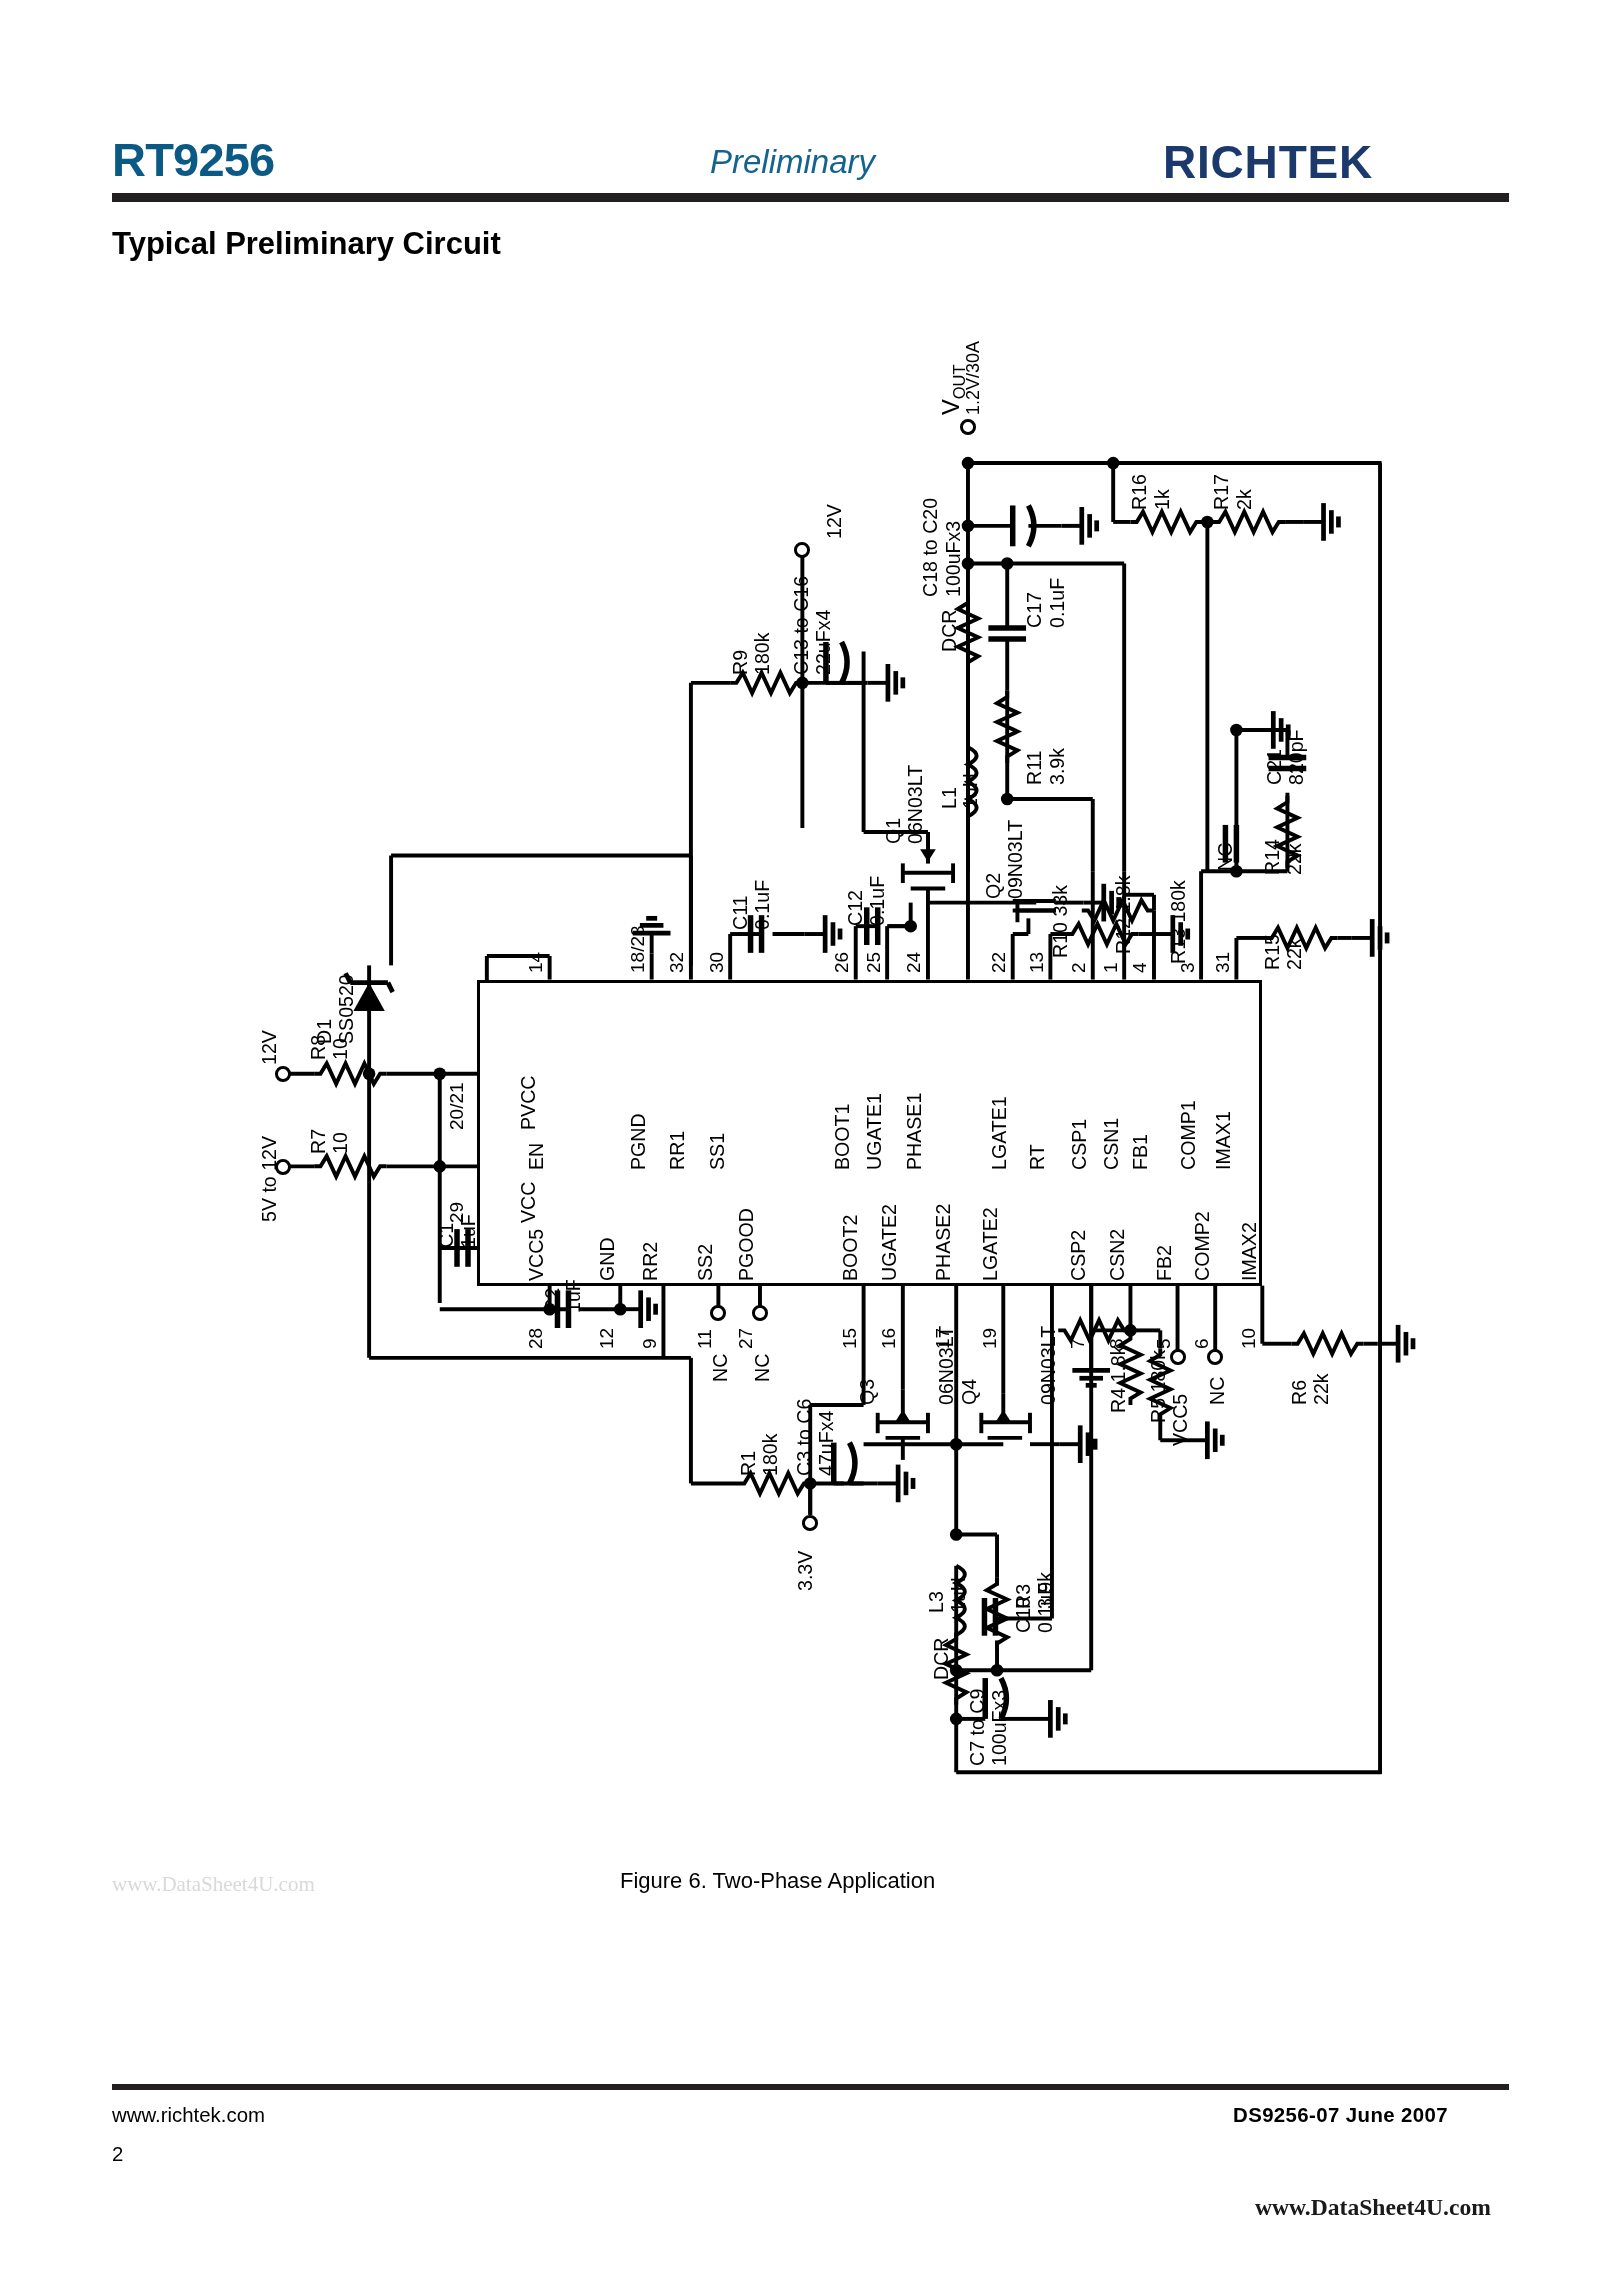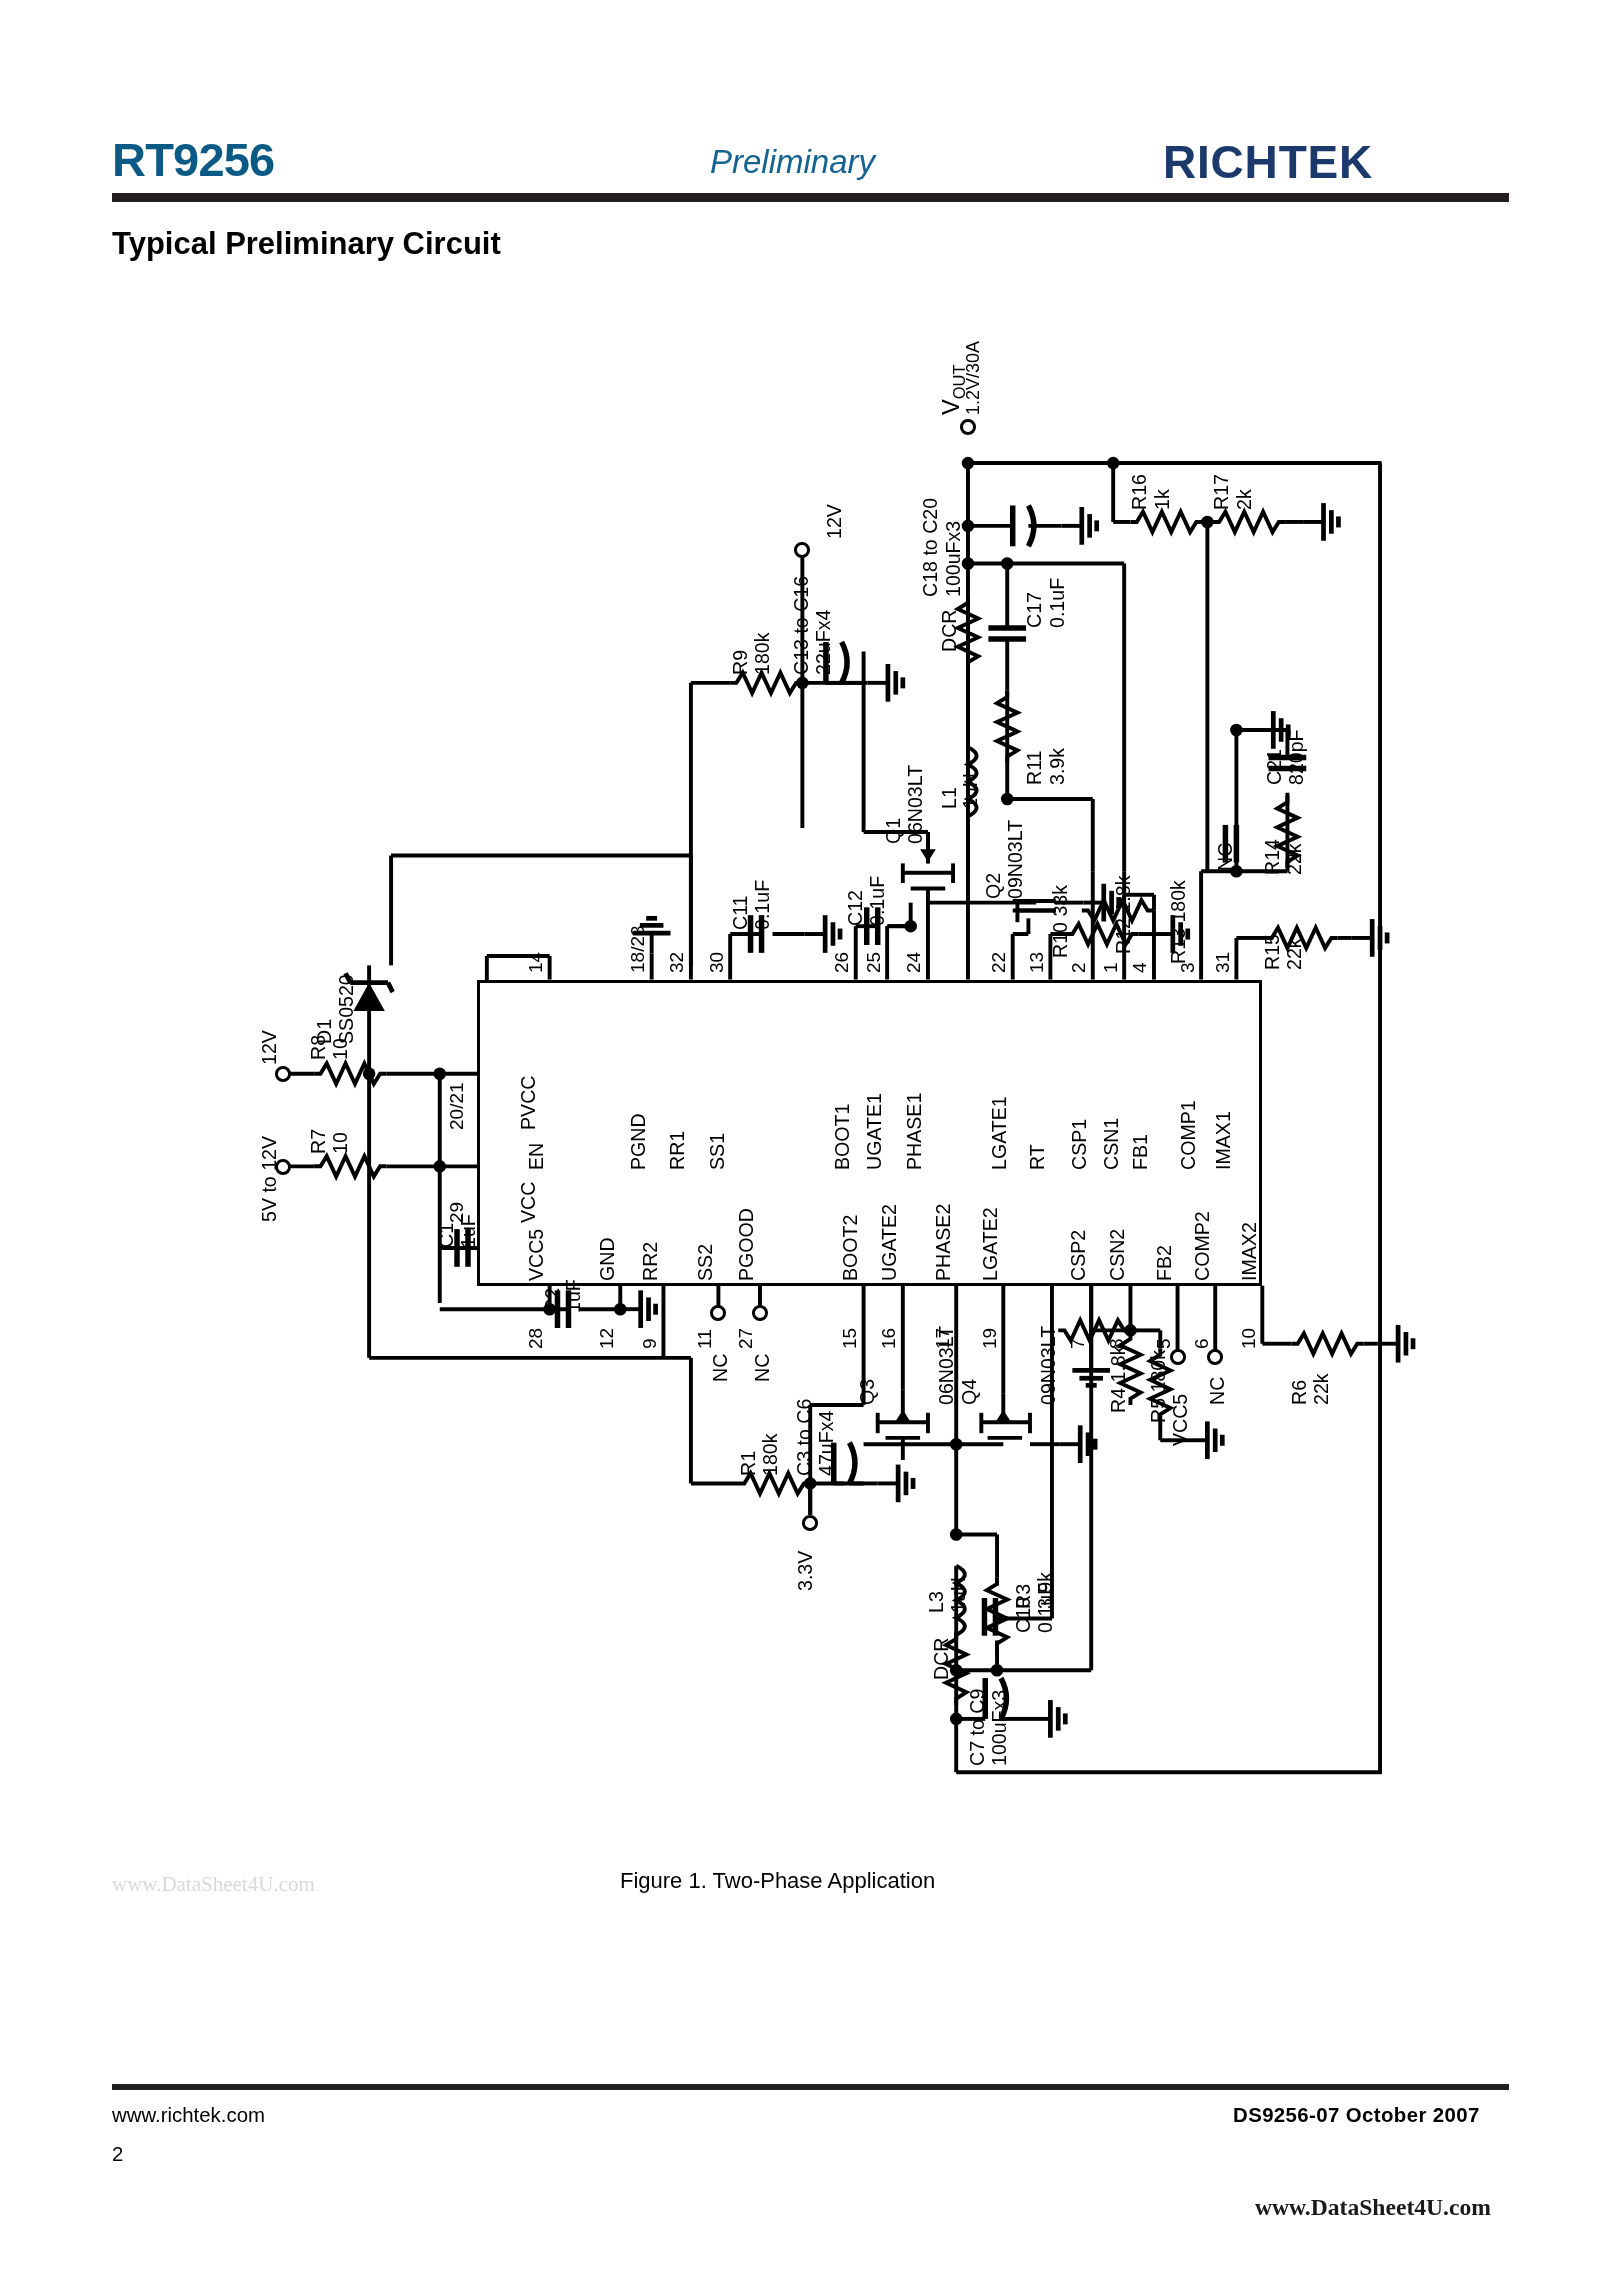--- a/index.html
+++ b/index.html
@@ -706,23 +706,23 @@
         <div class="rt pin" style="left: 1154px; top: 1349px;">5</div>
         <div class="rt " style="left: 1154px; top: 1281px;">FB2</div>
         <div class="rt pin" style="left: 1192px; top: 1349px;">6</div>
         <div class="rt " style="left: 1192px; top: 1281px;">COMP2</div>
         <div class="rt pin" style="left: 1239px; top: 1349px;">10</div>
         <div class="rt " style="left: 1239px; top: 1281px;">IMAX2</div>
       </div>
 
   </div>
 
-  <div class="figcap">Figure 1. Two-Phase Application</div>
+  <div class="figcap">Figure 6. Two-Phase Application</div>
   <div class="wm-mid">www.DataSheet4U.com</div>
 
   <div class="rule-bot"></div>
   <div class="foot-left">www.richtek.com</div>
-  <div class="foot-right">DS9256-07   October  2007</div>
+  <div class="foot-right">DS9256-07   June  2007</div>
   <div class="pagenum">2</div>
   <div class="wm-bot">www.DataSheet4U.com</div>
 
 </div>
 
 
 </body></html>

